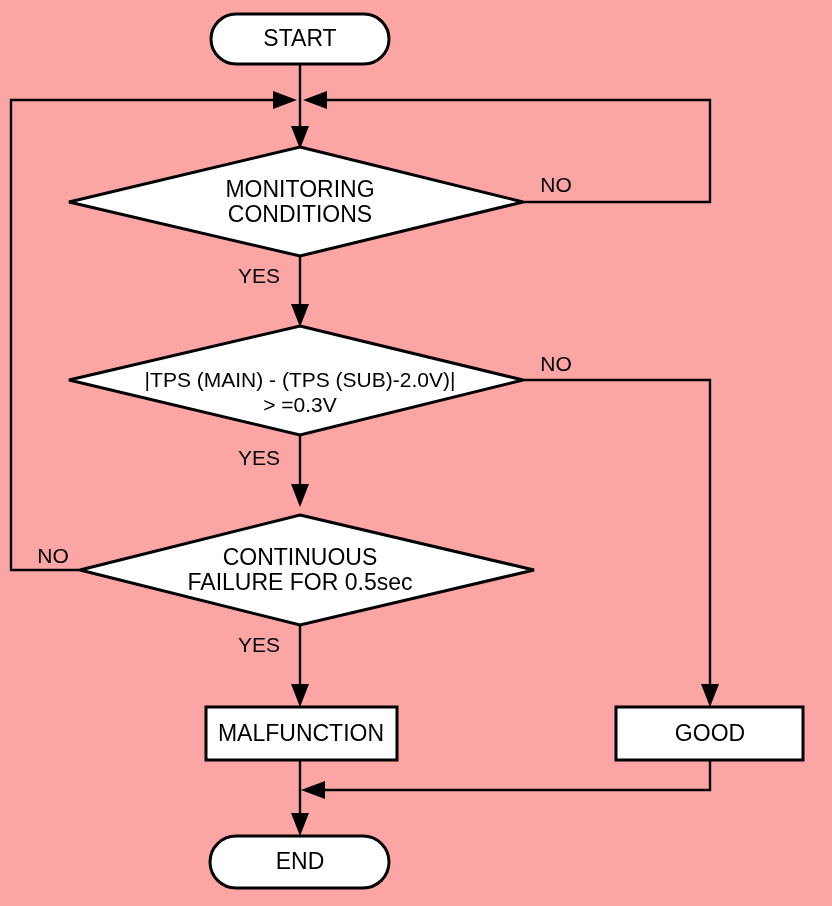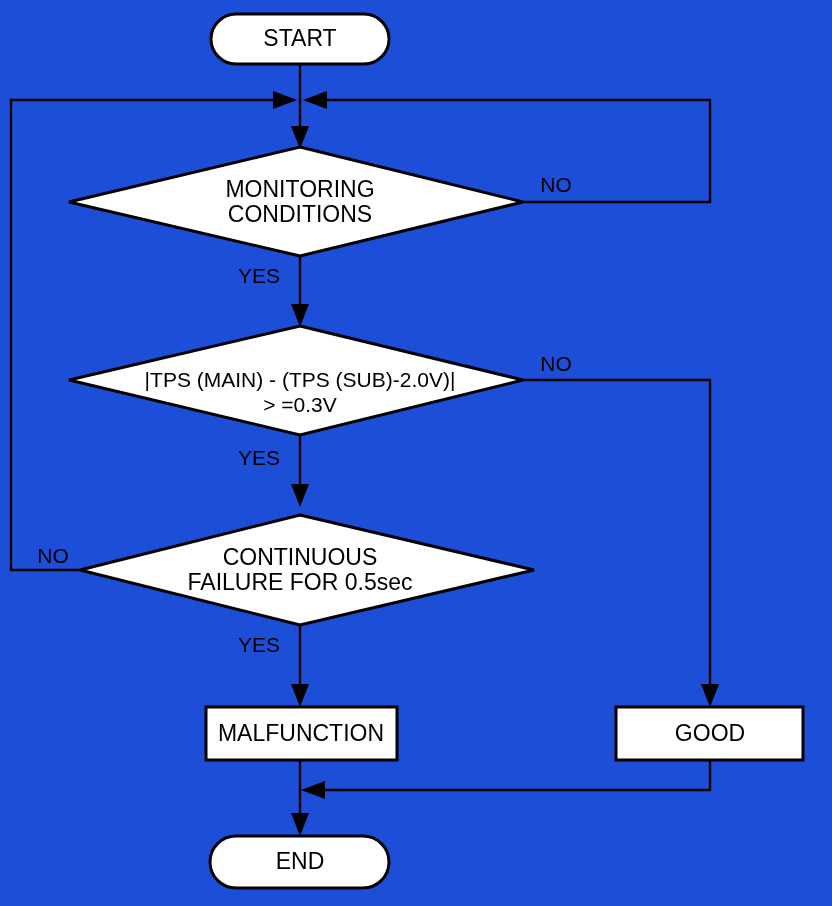--- a/index.html
+++ b/index.html
@@ -10,21 +10,21 @@
   body {
     width: 832px;
     height: 906px;
     font-family: "Liberation Sans", sans-serif;
     overflow: hidden;
   }
   #flowchart-root {
     position: relative;
     width: 832px;
     height: 906px;
-    background: #1d4ed8;
+    background: #fca5a5;
   }
   svg#flow-svg {
     display: block;
     width: 832px;
     height: 906px;
   }
   .shape-outline {
     fill: #ffffff;
     stroke: #000000;
     stroke-width: 3;

